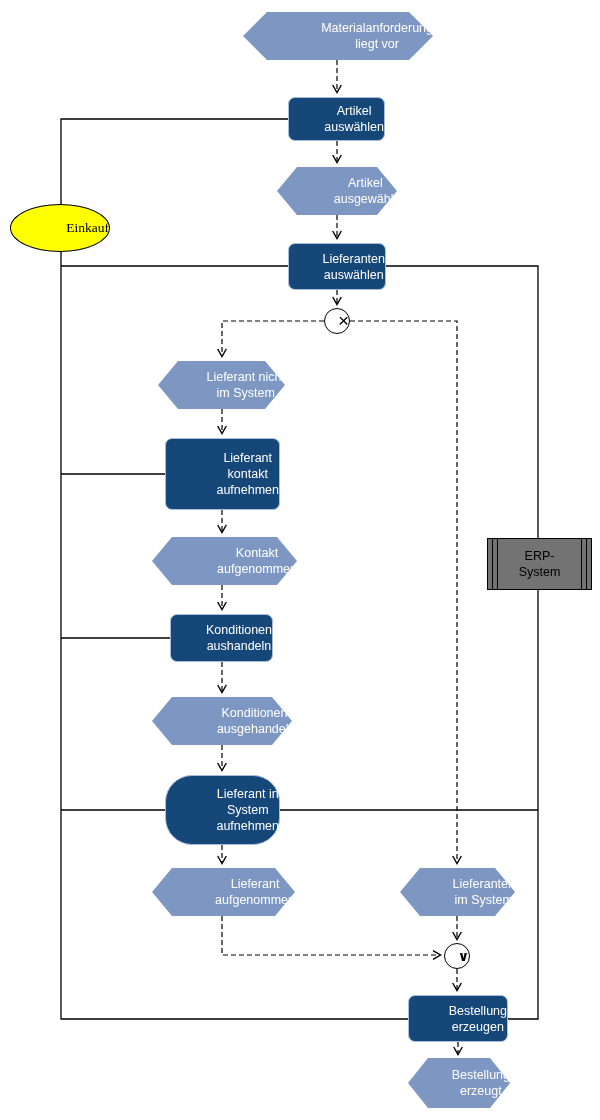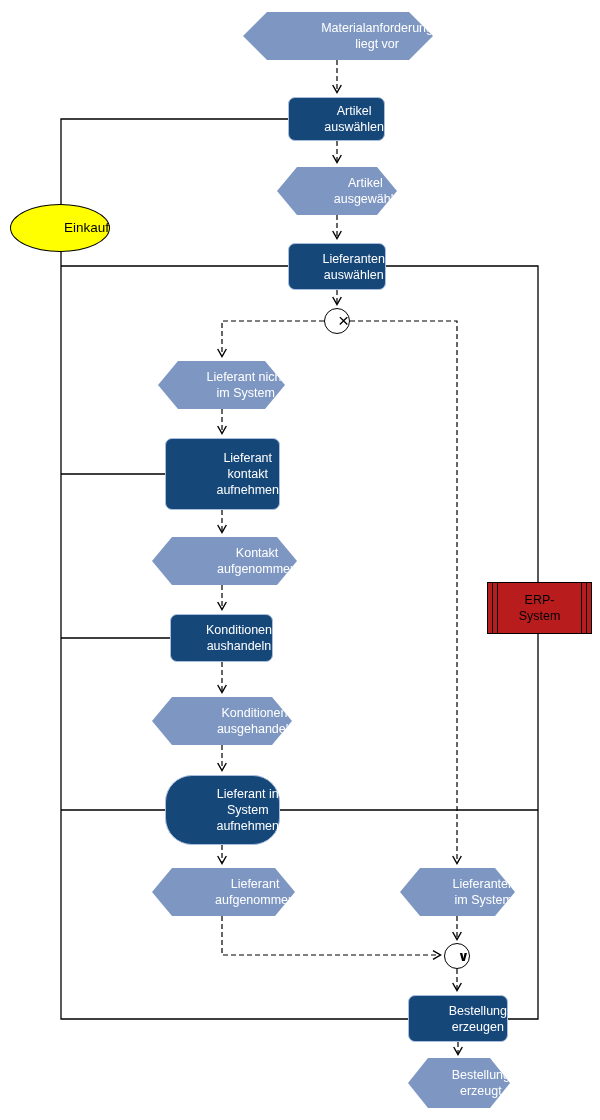--- a/index.html
+++ b/index.html
@@ -16,41 +16,41 @@
       clip-path:polygon(0 50%,20px 0,calc(100% - 20px) 0,100% 50%,calc(100% - 20px) 100%,20px 100%);}
   .ev.wide{clip-path:polygon(0 50%,24px 0,calc(100% - 24px) 0,100% 50%,calc(100% - 24px) 100%,24px 100%);}
   
   .conn{background:#fff;border:1.2px solid #000;border-radius:50%;color:#000;z-index:3;}
   .conn .sym{line-height:1;}
   .conn-xor .sym{font-size:19px;margin-top:-2px;}
   .conn-or .sym{font-size:14px;font-weight:bold;}
   
   .org{background:#ffff00;border:1.6px solid #000;border-radius:50%;color:#000;font-size:13.5px;z-index:3;}
   
-  .sys{background:#b91c1c;border:1.6px solid #000;color:#000;font-size:12.5px;z-index:3;position:absolute;margin-top:44px;}
+  .sys{background:#737373;border:1.6px solid #000;color:#000;font-size:12.5px;z-index:3;position:absolute;}
   .sys .bars{position:absolute;top:0;bottom:0;width:4px;border-left:1.5px solid #000;border-right:1.5px solid #000;}
   .sys .bars.l{left:4px;} .sys .bars.r{right:4px;}
   
   .n-ev-material{left:243px;top:12px;width:190px;height:48px;}
   .n-fn-artikel{left:288px;top:97px;width:97px;height:44px;}
   .n-ev-artikel{left:277px;top:167px;width:120px;height:48px;}
   .n-fn-lieferanten{left:288px;top:243px;width:98px;height:47px;}
   .n-xor{left:324px;top:308px;width:26px;height:26px;}
   .n-ev-nicht{left:158px;top:361px;width:127px;height:48px;}
   .n-fn-kontakt{left:165px;top:438px;width:115px;height:72px;}
   .n-ev-kontakt{left:152px;top:537px;width:145px;height:48px;}
   .n-fn-kond{left:170px;top:614px;width:103px;height:48px;}
   .n-ev-kond{left:152px;top:697px;width:140px;height:48px;}
   .n-fn-system{left:165px;top:775px;width:115px;height:70px;border-radius:27px;}
   .n-ev-aufgen{left:152px;top:868px;width:143px;height:48px;}
   .n-ev-imsys{left:400px;top:868px;width:115px;height:48px;}
   .n-or{left:444px;top:943px;width:26px;height:26px;}
   .n-fn-bestellung{left:408px;top:995px;width:100px;height:47px;}
   .n-ev-bestellt{left:408px;top:1058px;width:102px;height:50px;}
-  .n-org-einkauf{left:10px;top:204px;width:100px;height:48px;}
+  .n-org-einkauf{left:10px;top:204px;width:100px;height:48px;font-family:Liberation Serif, serif;}
   .n-sys-erp{left:487px;top:538px;width:103px;height:50px;display:flex;align-items:center;justify-content:center;text-align:center;}
 </style>
 </head>
 <body>
 
 <div class="canvas">
 
   <svg class="lines" width="600" height="1120" viewBox="0 0 600 1120">
     <defs>
       <marker id="arr" viewBox="0 0 10 10" refX="7.5" refY="5" markerWidth="9" markerHeight="9" orient="auto-start-reverse">

